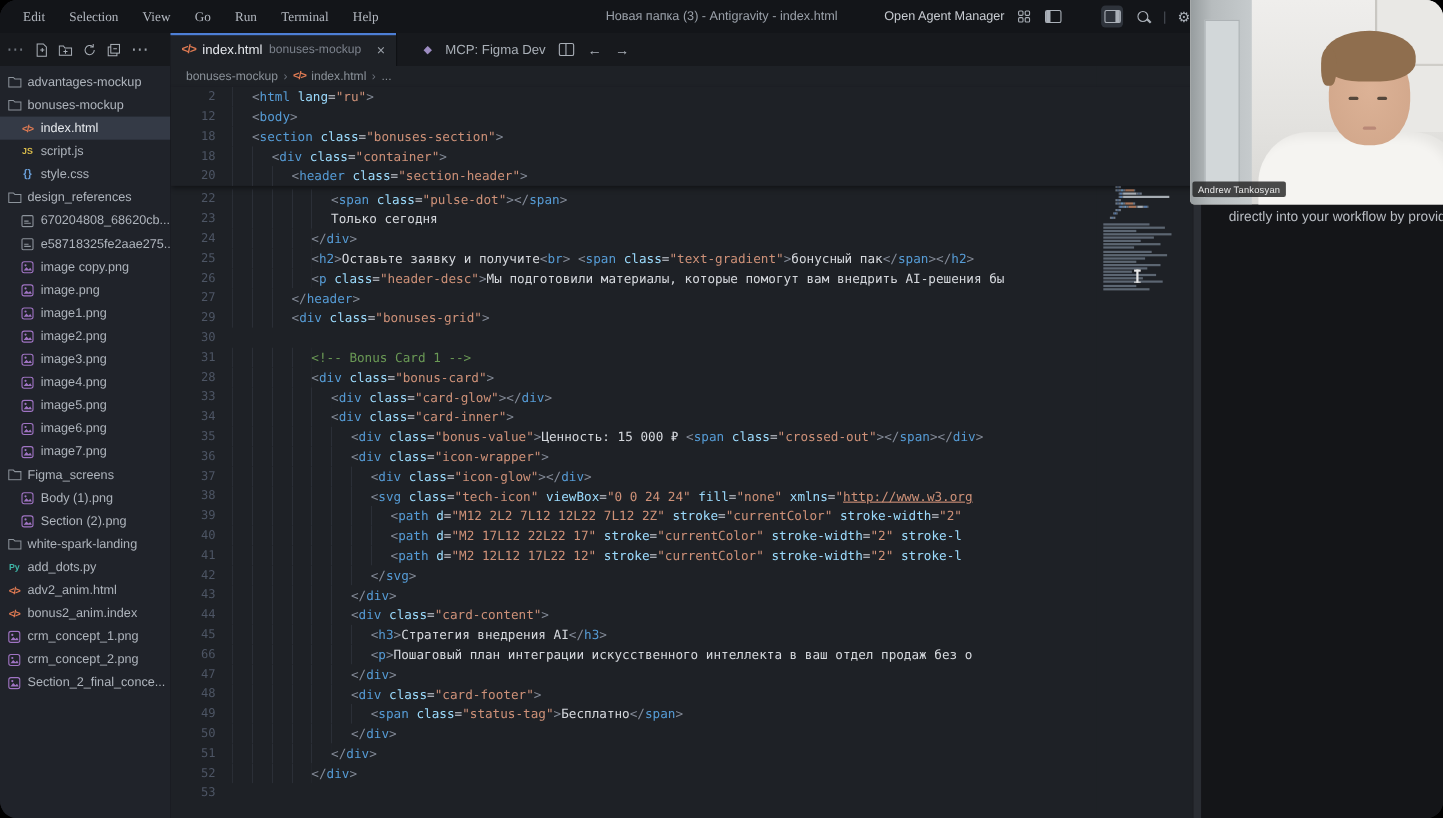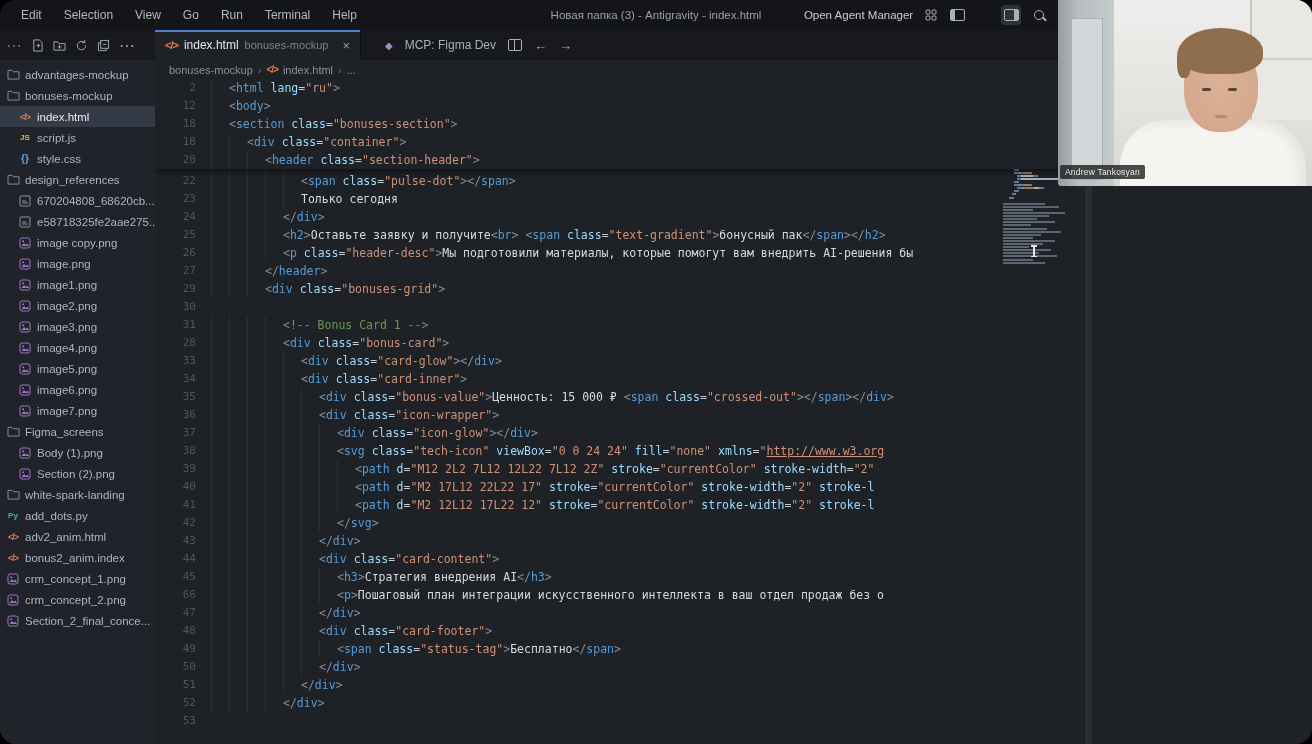--- a/index.html
+++ b/index.html
@@ -4,21 +4,21 @@
 <style>
   html,body{margin:0;padding:0;background:#000;}
   body{font-family:"Liberation Sans",sans-serif;}
   .screen{position:relative;width:1312px;height:744px;border-radius:16px;overflow:hidden;
           background:#1e2126;color:#c8ccd2;}
 
   
   .titlebar{position:absolute;left:0;top:0;width:100%;height:30px;background:#131519;
             display:flex;align-items:center;font-size:12px;color:#b3b8c0;}
   .menubar{display:flex;gap:4px;padding-left:12px;}
-  .menu-item{padding:3px 9px;border-radius:4px;white-space:nowrap;}
+  .menu-item{padding:3px 9px;border-radius:4px;white-space:nowrap;font-family:Liberation Serif, serif;}
   .win-title{position:absolute;left:50%;transform:translateX(-50%);color:#9aa0a9;font-size:11.5px;white-space:nowrap;}
   .title-right{position:absolute;right:230px;top:0;height:30px;display:flex;align-items:center;gap:10px;}
   .agent-btn{font-size:11.5px;color:#c8ccd2;white-space:nowrap;}
   .tb-ico{width:16px;height:16px;display:flex;align-items:center;justify-content:center;}
   .sq{width:13px;height:10px;border:1px solid #aab0b8;border-radius:2px;position:relative;}
   .sq.left::before{content:"";position:absolute;left:0;top:0;bottom:0;width:4px;background:#aab0b8;}
   .sq.right::before{content:"";position:absolute;right:0;top:0;bottom:0;width:4px;background:#aab0b8;}
   .sq.lines::before{content:"";position:absolute;left:1px;right:1px;top:2px;height:1px;background:#aab0b8;box-shadow:0 3px 0 #aab0b8;}
   .ico-active{background:#2e333b;border-radius:4px;padding:2px;}
   .search-cir{width:8px;height:8px;border:1.5px solid #aab0b8;border-radius:50%;position:relative;}
@@ -78,21 +78,21 @@
   .minimap{position:absolute;right:227px;top:60px;width:88px;bottom:0;background:#1e2126;overflow:hidden;}
   .mm-bar{position:absolute;height:2px;display:flex;}
   .mm-seg{height:2px;}
   .sash{position:absolute;right:220px;top:30px;width:7px;bottom:0;background:#2a2d33;border-left:1px solid #1a1c20;}
 
   
   .agent-panel{position:absolute;right:0;top:30px;width:220px;bottom:0;background:#141518;}
   .agent-text{position:absolute;left:25px;top:160px;width:200px;font-size:12.5px;color:#b8bcc2;white-space:nowrap;overflow:hidden;}
 
   
-  .webcam{position:absolute;right:0;top:0;width:254px;height:186px;overflow:hidden;z-index:10;
+  .webcam{position:absolute;right:0;top:0;width:230px;height:186px;overflow:hidden;z-index:10;
           background:linear-gradient(180deg,#efeeec 0%,#e3e2df 60%,#d8d7d4 100%);border-bottom-left-radius:4px;}
   .wc-door{position:absolute;left:0;top:0;width:56px;height:100%;background:linear-gradient(90deg,#969c9e,#b7bcbe 35%,#c6cbcd);}
   .wc-door-panel{position:absolute;left:13px;top:18px;width:30px;height:160px;background:#d2d7d9;border:1px solid #aab0b2;}
   .wc-cab1{position:absolute;right:0;top:0;width:60px;height:120px;border-left:2px solid #c9c7c2;background:#e9e8e5;}
   .wc-cab-line{position:absolute;right:0;top:58px;width:60px;height:2px;background:#cfcdc8;}
   .wc-torso{position:absolute;left:62px;bottom:-12px;width:186px;height:78px;background:#f5f4f1;border-radius:46px 46px 0 0;box-shadow:inset -8px 4px 10px rgba(0,0,0,.06);}
   .wc-neck{position:absolute;left:148px;bottom:58px;width:28px;height:20px;background:#cfa183;}
   .wc-head{position:absolute;left:126px;top:40px;width:74px;height:92px;background:radial-gradient(ellipse at 50% 45%,#dcb296,#d0a589);border-radius:48% 48% 44% 44%;}
   .wc-hair{position:absolute;left:121px;top:28px;width:84px;height:46px;background:#8f6e4e;border-radius:52% 52% 40% 40%;}
   .wc-hair::after{content:"";position:absolute;left:-2px;top:16px;width:14px;height:34px;background:#8f6e4e;border-radius:40%;}
@@ -872,20 +872,23 @@
       </div>
       <div class="mm-bar" style="top: 198.5px; left: 6px;">
         <div class="mm-seg" style="width: 30px; background: rgb(92, 102, 114);"></div>
       </div>
       <div class="mm-bar" style="top: 201.6px; left: 6px;">
         <div class="mm-seg" style="width: 42px; background: rgb(92, 102, 114);"></div>
       </div>
     </div>
   <div class="sash"></div>
 
+  <div class="agent-panel">
+    <div class="agent-text">directly into your workflow by provid</div>
+  </div>
 
   <div class="webcam">
     <div class="wc-cab1"></div>
     <div class="wc-cab-line"></div>
     <div class="wc-door"></div>
     <div class="wc-door-panel"></div>
     <div class="wc-torso"></div>
     <div class="wc-neck"></div>
     <div class="wc-head"></div>
     <div class="wc-hair"></div>

